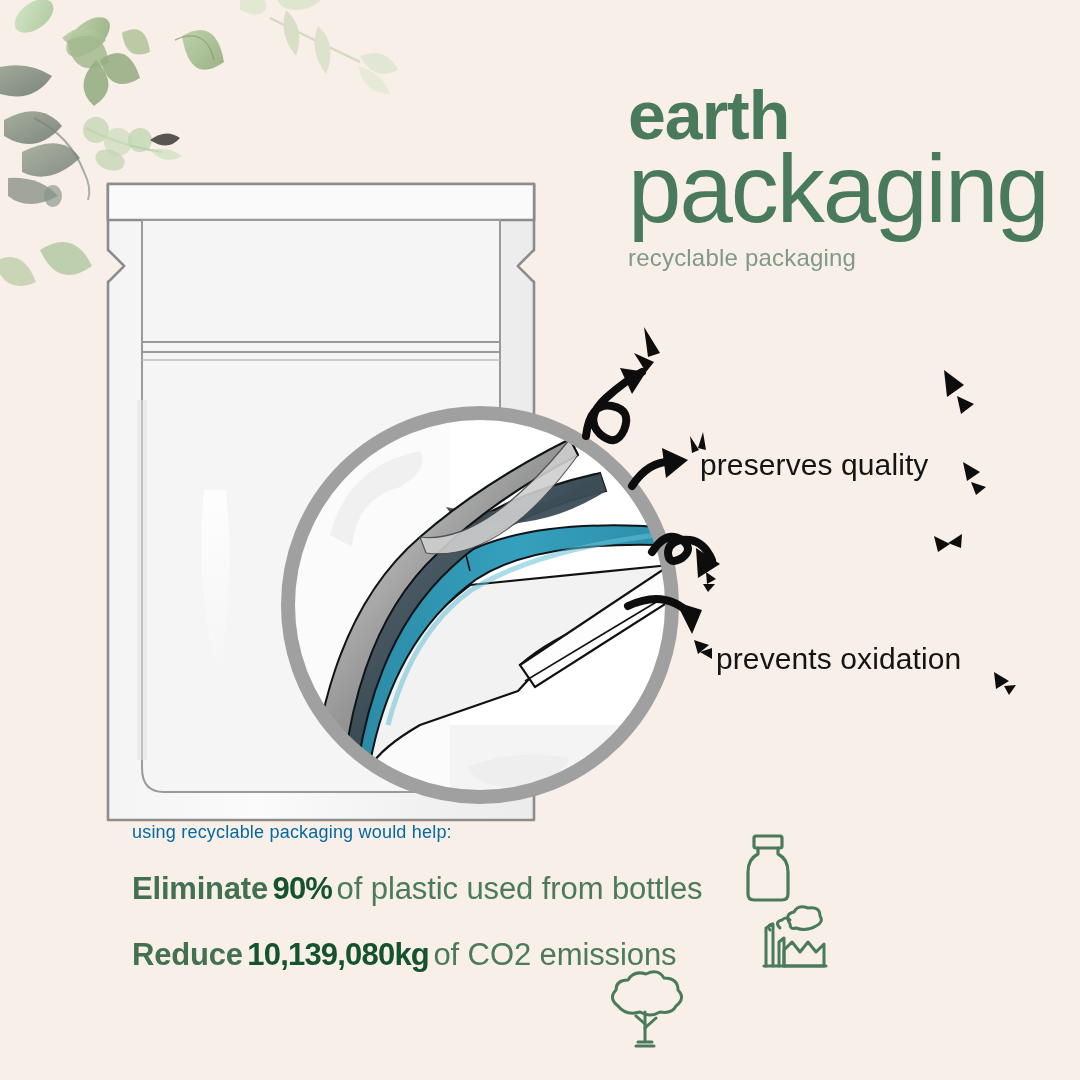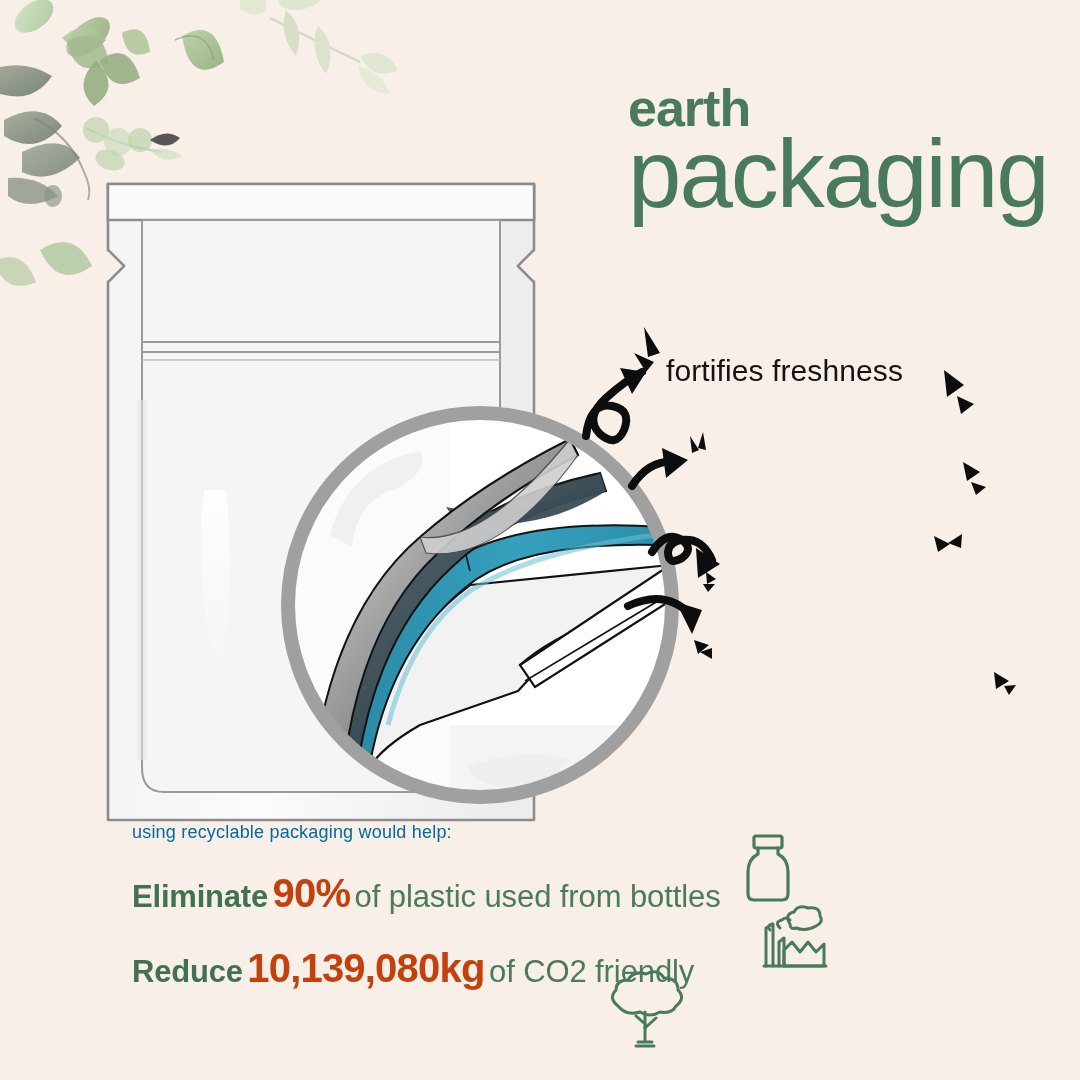--- a/index.html
+++ b/index.html
@@ -17,21 +17,21 @@
 
   
   .pouch-wrap{position:absolute;left:86px;top:160px;width:470px;height:700px;}
 
   
   .mag-wrap{position:absolute;left:270px;top:395px;width:420px;height:420px;}
 
   
   .headline{position:absolute;left:628px;top:84px;width:420px;}
   .h-earth{
-    font-size:52px;font-weight:700;color:#4a7a5c;line-height:.93;
+    font-size:68px;font-weight:700;color:#4a7a5c;line-height:.93;
     letter-spacing:-1px;
   }
   .h-friendly{
     font-size:96px;font-weight:400;color:#4a7a5c;line-height:.95;
     letter-spacing:-2px;margin-top:-4px;
   }
   .h-sub{
     font-size:24px;font-weight:400;color:#7f9a86;letter-spacing:.2px;
     margin-top:10px;
   }
@@ -45,21 +45,21 @@
   #feat-0{left:666px;top:354px;}
   #feat-1{left:700px;top:448px;}
   #feat-2{left:723px;top:546px;}
   #feat-3{left:716px;top:642px;}
 
   
   .stats{position:absolute;left:132px;top:822px;width:800px;}
   .stats-intro{font-size:18px;color:#0369a1;letter-spacing:.2px;}
   .stat-row{margin-top:22px;white-space:nowrap;}
   .stat-row .verb{font-size:31px;font-weight:700;color:#41714f;letter-spacing:-.2px;}
-  .stat-row .num{font-size:40px;font-weight:700;color:#c2410c;letter-spacing:-.8px;}
+  .stat-row .num{font-size:31px;font-weight:700;color:#14532d;letter-spacing:-.8px;}
   .stat-row .rest{font-size:31px;font-weight:400;color:#4c7a5d;letter-spacing:-.1px;text-align:right;}
   #stat-0{margin-top:28px;}
   #stat-1{margin-top:30px;}
   #stat-2{margin-top:30px;}
 
   .stat-icon{position:absolute;}
   #icon-bottle{left:740px;top:832px;}
   #icon-factory{left:762px;top:902px;}
   #icon-tree{left:600px;top:968px;}
 </style>
@@ -219,20 +219,21 @@
         <path d="M196 160 L200 176" stroke="#111" stroke-width="1.6"></path>
       </g>
 
       <circle cx="210" cy="210" r="192" fill="none" stroke="#a0a0a0" stroke-width="14"></circle>
     </svg>
   </div>
 
   <div class="headline">
     <div class="h-earth">earth</div>
     <div class="h-friendly">packaging</div>
+    <div class="h-sub">recyclable packaging</div>
   </div>
 
   <svg class="features" viewBox="0 0 1080 1080">
     <g fill="none" stroke="#0d0d0d" stroke-width="8" stroke-linecap="round" stroke-linejoin="round">
 
       <path d="M586 436 Q590 402 612 406 Q632 410 624 430 Q616 448 600 434 Q584 418 606 398 Q626 380 642 372"></path>
       <path d="M620 368 L646 372 L632 394" fill="#0d0d0d" stroke="none"></path>
 
       <path d="M632 486 Q650 458 678 462"></path>
       <path d="M662 448 L688 460 L666 478" fill="#0d0d0d" stroke="none"></path>
@@ -258,36 +259,37 @@
       <path d="M706 572 L716 579 L707 584 Z"></path>
       <path d="M703 584 L715 584 L708 592 Z"></path>
       <path d="M694 640 L709 645 L698 654 Z"></path>
       <path d="M700 652 L712 648 L712 659 Z"></path>
       <path d="M994 672 L1009 681 L996 689 Z"></path>
       <path d="M1004 686 L1016 685 L1009 695 Z"></path>
     </g>
   </svg>
 
   <div class="features">
-    <div class="feat-label" id="feat-0">fortifies freshness</div>
+    <div class="feat-label" id="feat-1">preserves quality</div>
+    <div class="feat-label" id="feat-3">prevents oxidation</div>
   </div>
 
   <div class="stats">
     <div class="stats-intro">using recyclable packaging would help:</div>
 
     <div class="stat-row" id="stat-0">
       <span class="verb">Eliminate</span>
       <span class="num">90%</span>
       <span class="rest">of plastic used from bottles</span>
     </div>
 
     <div class="stat-row" id="stat-1">
       <span class="verb">Reduce</span>
       <span class="num">10,139,080kg</span>
-      <span class="rest">of CO2 friendly</span>
+      <span class="rest">of CO2 emissions</span>
     </div>
 
   </div>
 
   <svg class="stat-icon" id="icon-bottle" width="56" height="72" viewBox="0 0 56 72">
     <g fill="none" stroke="#4a7a5c" stroke-width="3.2" stroke-linejoin="round" stroke-linecap="round">
       <rect x="14" y="4" width="28" height="12" rx="2"></rect>
       <path d="M18 16 L18 22 Q8 27 8 40 L8 62 Q8 68 14 68 L42 68 Q48 68 48 62 L48 40 Q48 27 38 22 L38 16"></path>
     </g>
   </svg>

